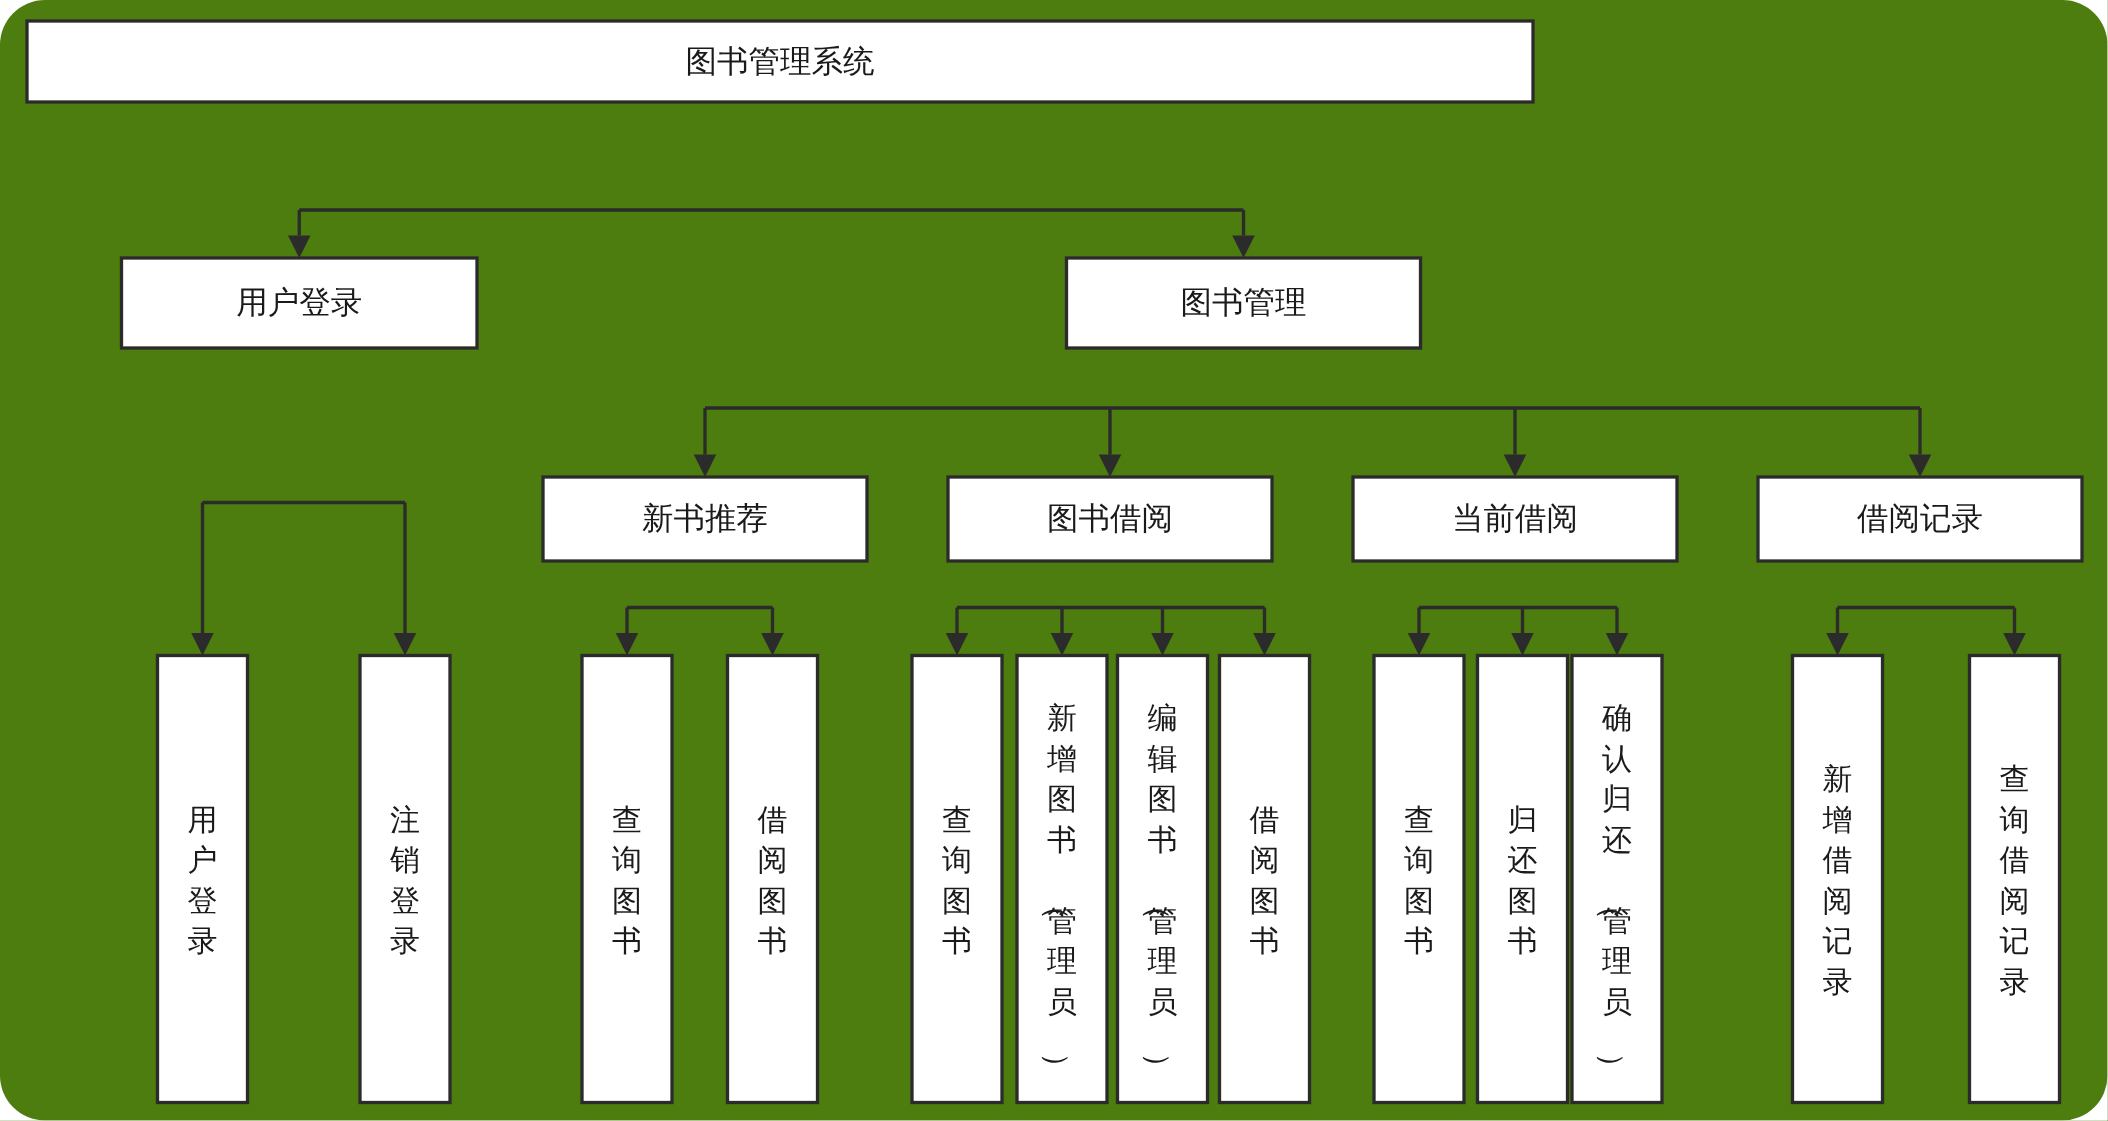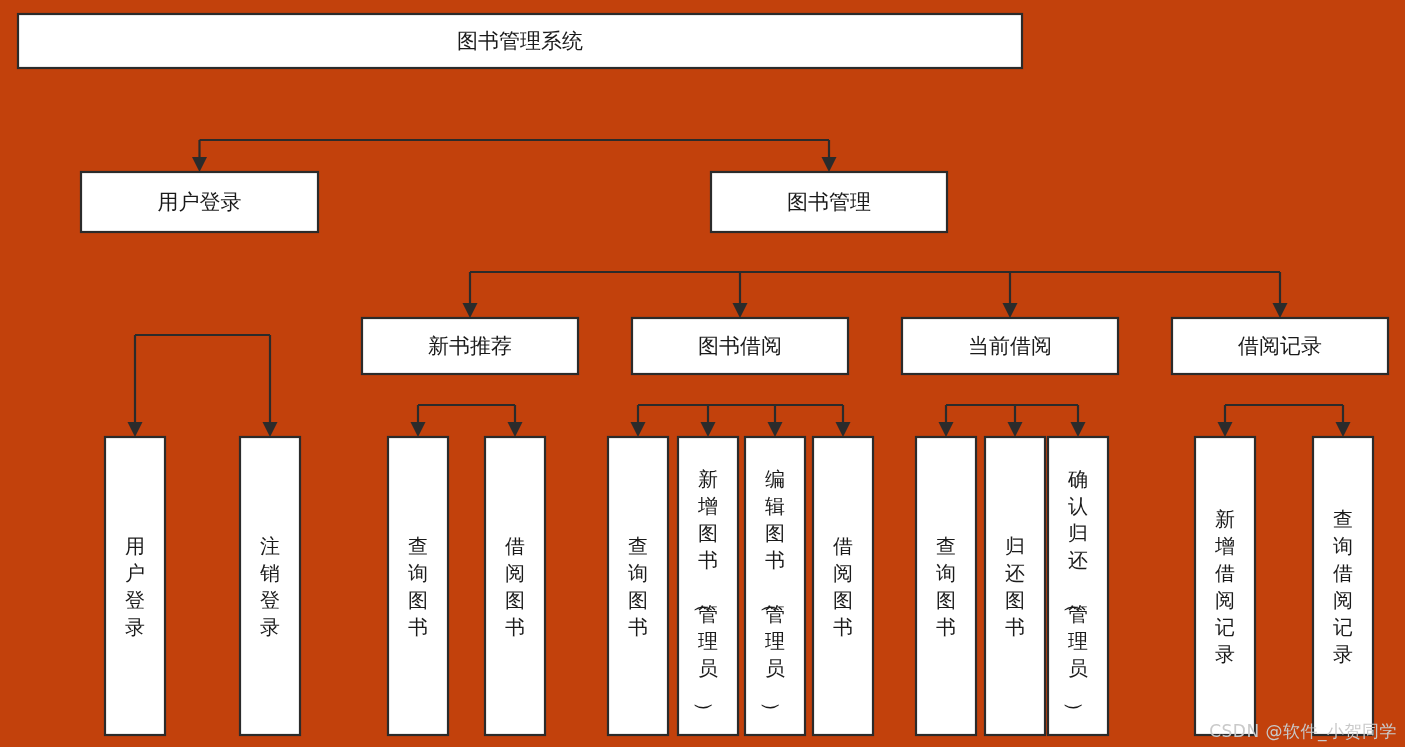--- a/index.html
+++ b/index.html
@@ -10,21 +10,22 @@
   body {
     width: 1405px;
     height: 747px;
     font-family: "DejaVu Sans", "Liberation Sans", sans-serif;
     overflow: hidden;
   }
   #diagram-root {
     position: relative;
     width: 1405px;
     height: 747px;
-    background: #c2410c;
+    background: #4d7c0f;
+    border-radius: 30px;
   }
   svg#flow-svg {
     position: absolute;
     left: 0;
     top: 0;
     width: 1405px;
     height: 747px;
     display: block;
   }
   .node-box {
@@ -204,15 +205,14 @@
           <rect x="1195" y="437" width="60" height="298" class="node-box"></rect>
           <text x="1225" y="526" class="leaf-label"><tspan x="1225" dy="0">新</tspan><tspan x="1225" dy="27">增</tspan><tspan x="1225" dy="27">借</tspan><tspan x="1225" dy="27">阅</tspan><tspan x="1225" dy="27">记</tspan><tspan x="1225" dy="27">录</tspan></text>
         </g>
         <g>
           <rect x="1313" y="437" width="60" height="298" class="node-box"></rect>
           <text x="1343" y="526" class="leaf-label"><tspan x="1343" dy="0">查</tspan><tspan x="1343" dy="27">询</tspan><tspan x="1343" dy="27">借</tspan><tspan x="1343" dy="27">阅</tspan><tspan x="1343" dy="27">记</tspan><tspan x="1343" dy="27">录</tspan></text>
         </g>
       </g>
   </svg>
 
-  <div class="watermark-text">CSDN @软件_小贺同学</div>
 
 </div>
 
 </body></html>

